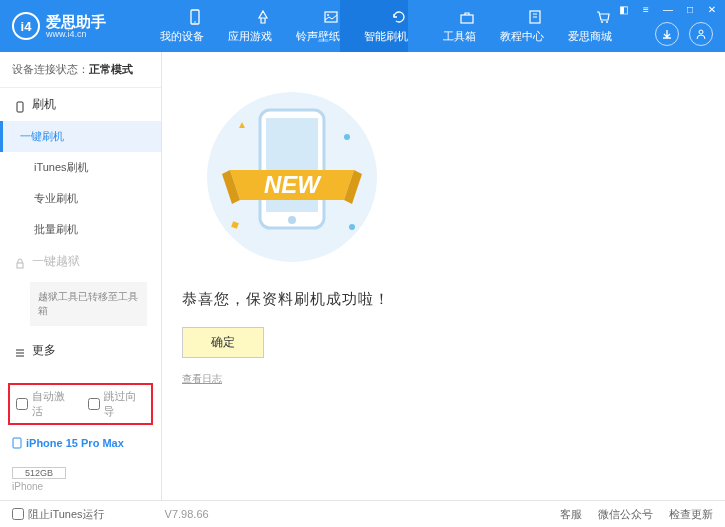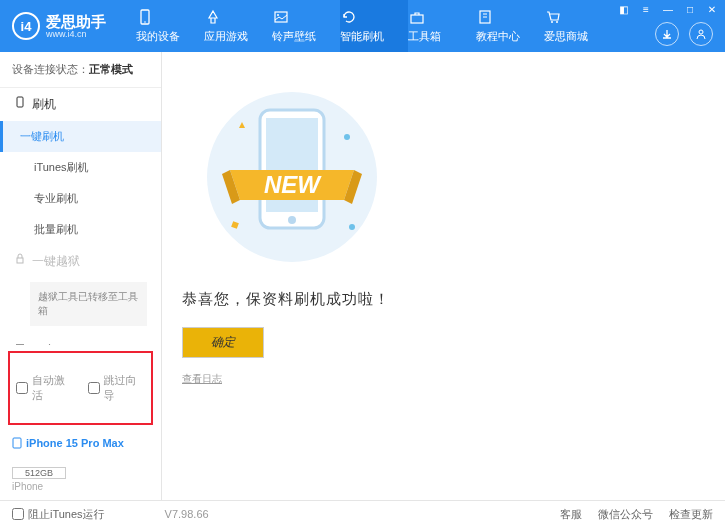--- a/index.html
+++ b/index.html
@@ -6,55 +6,55 @@
 body { width: 725px; height: 527px; overflow: hidden; background: #fff; }
 
 .header { height: 52px; background: #2b8cf0; display: flex; align-items: center; color: #fff; position: relative; }
 .logo-area { display: flex; align-items: center; padding: 0 12px; }
 .logo-circle { width: 28px; height: 28px; border: 2px solid #fff; border-radius: 50%; display: flex; align-items: center; justify-content: center; font-weight: bold; font-size: 13px; margin-right: 6px; }
 .logo-text { display: flex; flex-direction: column; }
 .logo-title { font-size: 15px; font-weight: bold; line-height: 1; }
 .logo-url { font-size: 9px; opacity: 0.85; }
 
 .nav { display: flex; height: 100%; margin-left: 18px; }
-.nav-item { width: 68px; display: flex; flex-direction: column; align-items: flex-start; justify-content: center; font-size: 11px; cursor: pointer; }
+.nav-item { width: 68px; display: flex; flex-direction: column; align-items: flex-end; justify-content: center; font-size: 11px; cursor: pointer; }
 .nav-item.active { background: #1a7ae0; }
 .nav-icon { width: 18px; height: 18px; margin-bottom: 3px; display: flex; align-items: center; justify-content: center; }
 
 .win-controls { position: absolute; top: 2px; right: 6px; display: flex; gap: 8px; font-size: 10px; }
 .win-btn { width: 14px; height: 14px; cursor: pointer; display: flex; align-items: center; justify-content: center; }
 
 .header-right { position: absolute; right: 12px; bottom: 6px; display: flex; gap: 10px; }
 .circle-btn { width: 24px; height: 24px; border: 1.5px solid rgba(255,255,255,0.7); border-radius: 50%; display: flex; align-items: center; justify-content: center; cursor: pointer; }
 
 .body { display: flex; height: 448px; }
 .sidebar { width: 162px; border-right: 1px solid #e5e5e5; display: flex; flex-direction: column; }
 .conn-status { padding: 10px 12px; font-size: 11px; color: #666; border-bottom: 1px solid #eee; }
 .conn-status b { color: #333; }
 
 .menu { flex: 1; overflow: auto; }
-.menu-header { padding: 8px 14px; font-size: 12px; color: #333; display: flex; align-items: flex-start; gap: 6px; }
+.menu-header { padding: 8px 14px; font-size: 12px; color: #333; display: flex; align-items: flex-end; gap: 6px; }
 .menu-header.disabled { color: #bbb; }
 .menu-item { padding: 8px 14px 8px 34px; font-size: 11px; color: #555; cursor: pointer; }
 .menu-item.active { background: #eaf3fd; color: #2b8cf0; border-left: 3px solid #2b8cf0; padding-left: 17px; }
 .menu-note { margin: 4px 14px 8px 30px; padding: 8px; background: #f5f5f5; font-size: 10px; color: #888; line-height: 1.4; }
 
-.checkbox-row { margin: 6px 8px; padding: 20px 6px; border: 2px solid #e23; display: flex; gap: 14px; align-items: flex-end; }
+.checkbox-row { margin: 6px 8px; padding: 4px 6px; border: 2px solid #e23; display: flex; gap: 14px; align-items: flex-end; }
 .chk { display: flex; align-items: center; gap: 4px; font-size: 11px; color: #999; }
 .chk input { width: 12px; height: 12px; }
 
 .device-info { padding: 6px 12px 8px; font-size: 11px; }
 .device-name { color: #2b8cf0; font-weight: bold; display: flex; align-items: center; gap: 4px; }
 .device-storage { display: inline-block; border: 1px solid #ccc; padding: 0 12px; font-size: 9px; margin-top: 18px; color: #666; }
 .device-model { color: #aaa; font-size: 10px; margin-top: 2px; }
 
 .main { flex: 1; padding: 30px 20px 10px; display: flex; flex-direction: column; align-items: flex-start; }
 .illustration { width: 220px; height: 190px; display: flex; align-items: center; justify-content: center; }
 .success-text { font-size: 15px; color: #333; margin-top: 18px; letter-spacing: 1px; }
-.confirm-btn { margin-top: 18px; padding: 6px 28px; border: 1px solid #ccc; background: #eab308; font-size: 12px; color: #333; cursor: pointer; font-style: italic; }
+.confirm-btn { margin-top: 18px; padding: 6px 28px; border: 1px solid #ccc; background: #fef9c3; font-size: 12px; color: #333; cursor: pointer; }
 .log-link { margin-top: 14px; font-size: 10px; color: #999; cursor: pointer; text-decoration: underline; }
 
 .footer { height: 27px; border-top: 1px solid #e5e5e5; display: flex; align-items: center; font-size: 11px; color: #666; padding: 0 12px; }
 .footer-left { display: flex; align-items: center; gap: 4px; }
 .footer-left input { width: 12px; height: 12px; }
 .footer-spacer { flex: 1; }
 .footer-item { margin-left: 16px; cursor: pointer; }
 .version { margin-left: 60px; color: #999; }
 
 svg { display: block; }

